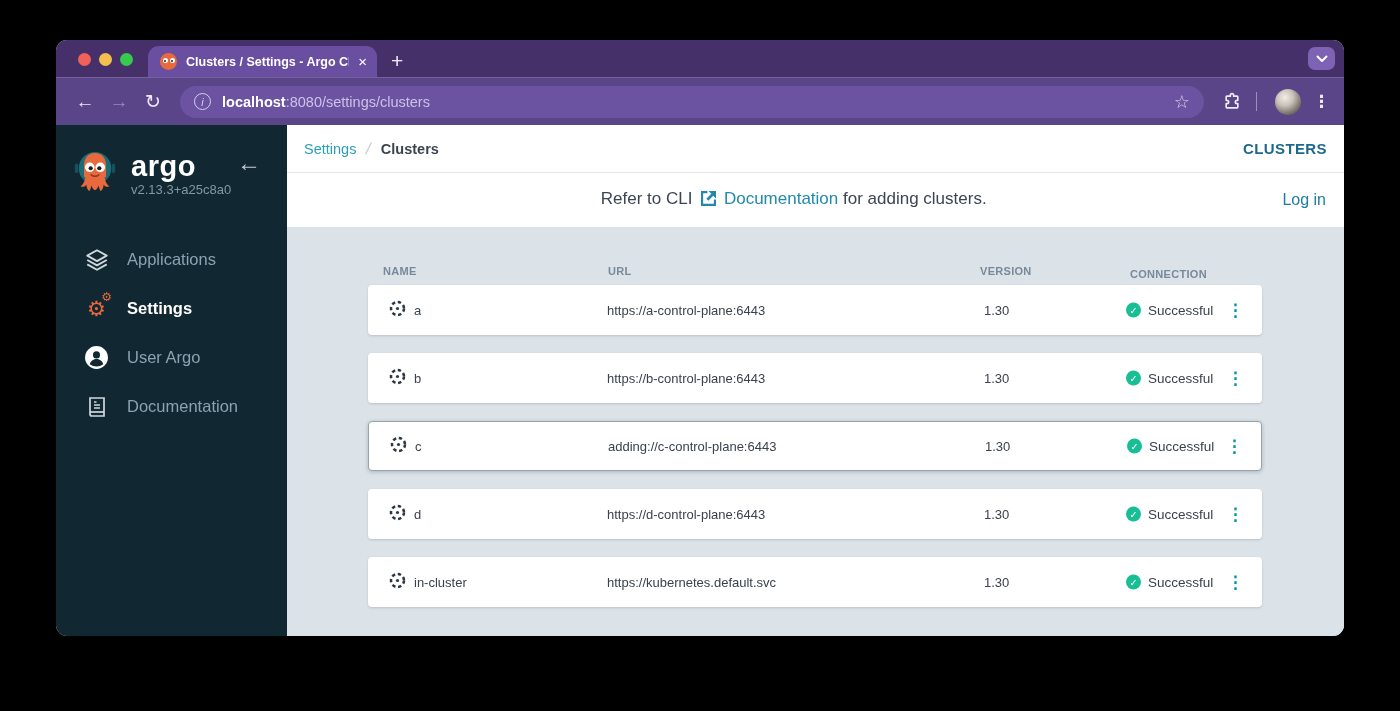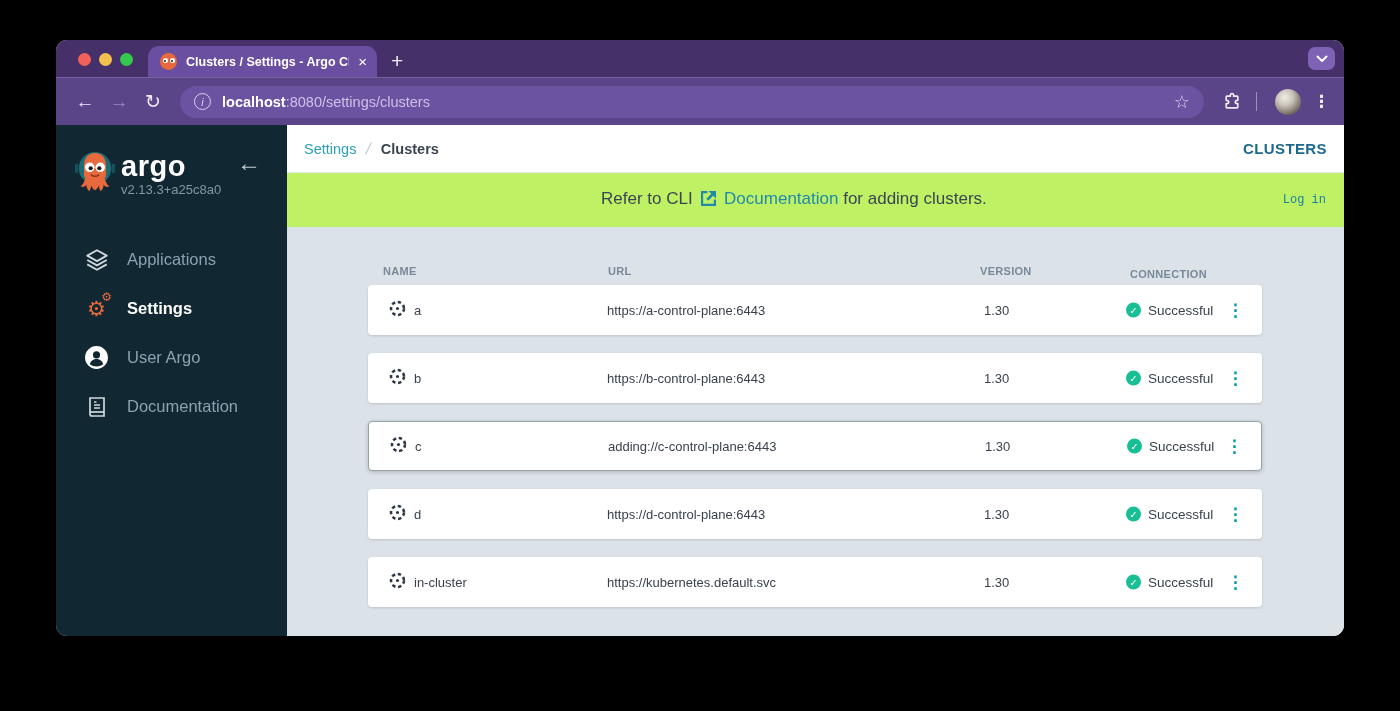--- a/index.html
+++ b/index.html
@@ -43,45 +43,45 @@
   .tooldivider { width:1px; height:19px; background:rgba(255,255,255,.4); margin:0 6px; }
   .avatar { width:26px; height:26px; border-radius:50%; margin:0 8px;
     background:radial-gradient(circle at 38% 32%, #f0ede8 0%, #c9c2b8 35%, #77716a 70%, #3c3a38 100%); }
   .kebab { color:#efe9f8; font-size:17px; font-weight:700; }
 
   
   .main { flex:1; display:flex; min-height:0; }
 
   
   .sidebar { flex:0 0 231px; background:#112732; position:relative; color:#8ba3b0; }
-  .brand { display:flex; align-items:center; gap:3px; padding:22px 18px 0 16px; }
+  .brand { display:flex; align-items:center; gap:13px; padding:22px 18px 0 16px; }
   .brand-text .name { font-size:29px; font-weight:700; color:#fff; letter-spacing:.5px; line-height:1.05; }
   .brand-text .ver { font-size:13px; color:#8298a4; margin-top:0; }
   .collapse { position:absolute; right:26px; top:26px; color:#c2ccd2; font-size:24px; line-height:1; }
   .nav { margin-top:34px; }
   .nav-item { display:flex; align-items:center; gap:17px; padding:11px 18px 11px 27px; font-size:16.5px; cursor:default; }
   .nav-item .nicon { width:27px; height:27px; display:flex; align-items:center; justify-content:center; flex:0 0 27px; }
   .nav-item.active { color:#fff; font-weight:700; }
   .gear-wrap { position:relative; color:#e8693d; font-size:21px; line-height:1; }
   .gear-wrap .g2 { position:absolute; right:-6px; top:-7px; font-size:12px; }
 
   
   .content { flex:1; background:#dce3e8; display:flex; flex-direction:column; min-width:0; }
   .crumbbar { flex:0 0 48px; background:#fff; border-bottom:1px solid #e4e7ea;
     display:flex; align-items:center; padding:0 17px; }
   .crumb-link { color:#2a9fb8; font-size:14.5px; }
   .crumb-sep { color:#c3cad0; font-size:16px; margin:0 10px; transform:skewX(-12deg); }
   .crumb-cur { color:#3a4450; font-size:14.5px; font-weight:700; }
   .page-heading { margin-left:auto; color:#1d698e; font-size:15px; font-weight:700; letter-spacing:.4px; }
 
-  .infobar { flex:0 0 54px; background:#bef264; display:flex; align-items:center; padding:0 18px; }
+  .infobar { flex:0 0 54px; background:#ffffff; display:flex; align-items:center; padding:0 18px; }
   .info-center { flex:1; text-align:center; font-size:17px; color:#3c4553; }
   .doc-link { color:#2289ab; }
   .ext-icon { display:inline-block; vertical-align:-2px; margin:0 3px 0 4px; }
-  .login { color:#1d7f9d; font-size:12px;font-family:Liberation Mono, monospace; }
+  .login { color:#1d7f9d; font-size:16px; }
 
   
   .tablearea { flex:1; position:relative; }
   .thead { position:relative; height:58px; }
   .th { position:absolute; top:16px; font-size:11px; font-weight:600; color:#77899a;
     letter-spacing:.3px; text-transform:uppercase;margin-top:22px; }
   .th.name { left:96px; } .th.url { left:321px; } .th.ver { left:693px; }
   .th.conn { left:843px; top:16px; width:84px; line-height:18px; }
 
   .rows { margin-left:81px; width:894px; }

